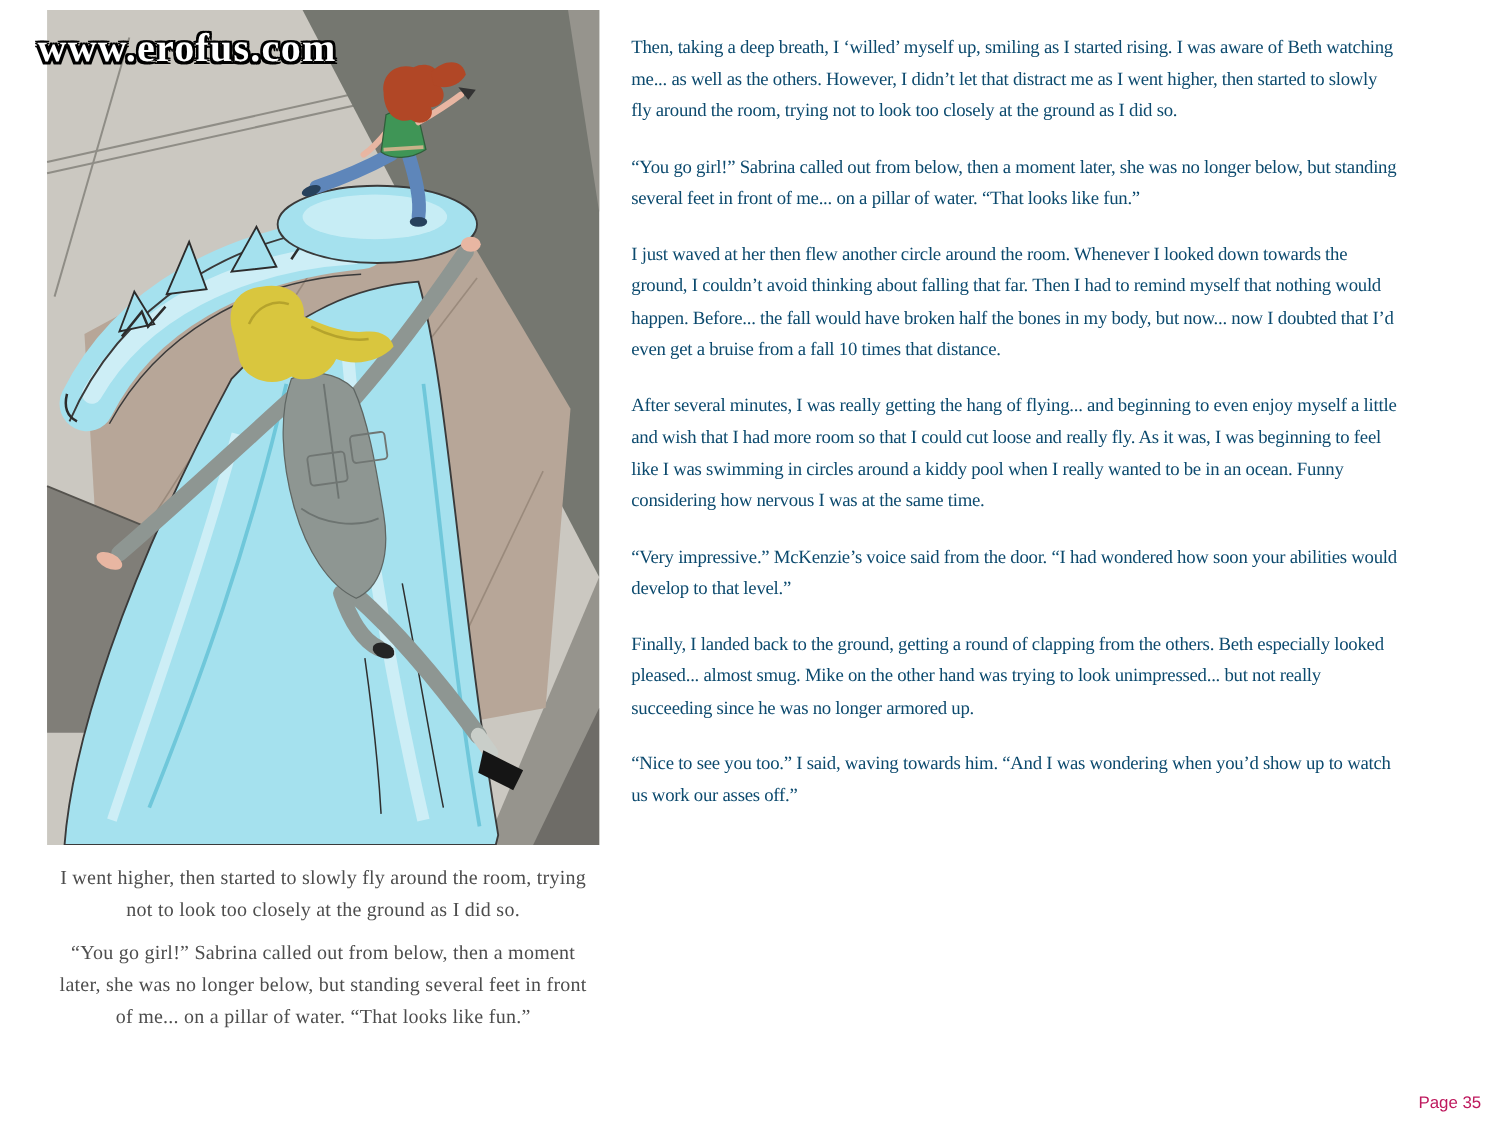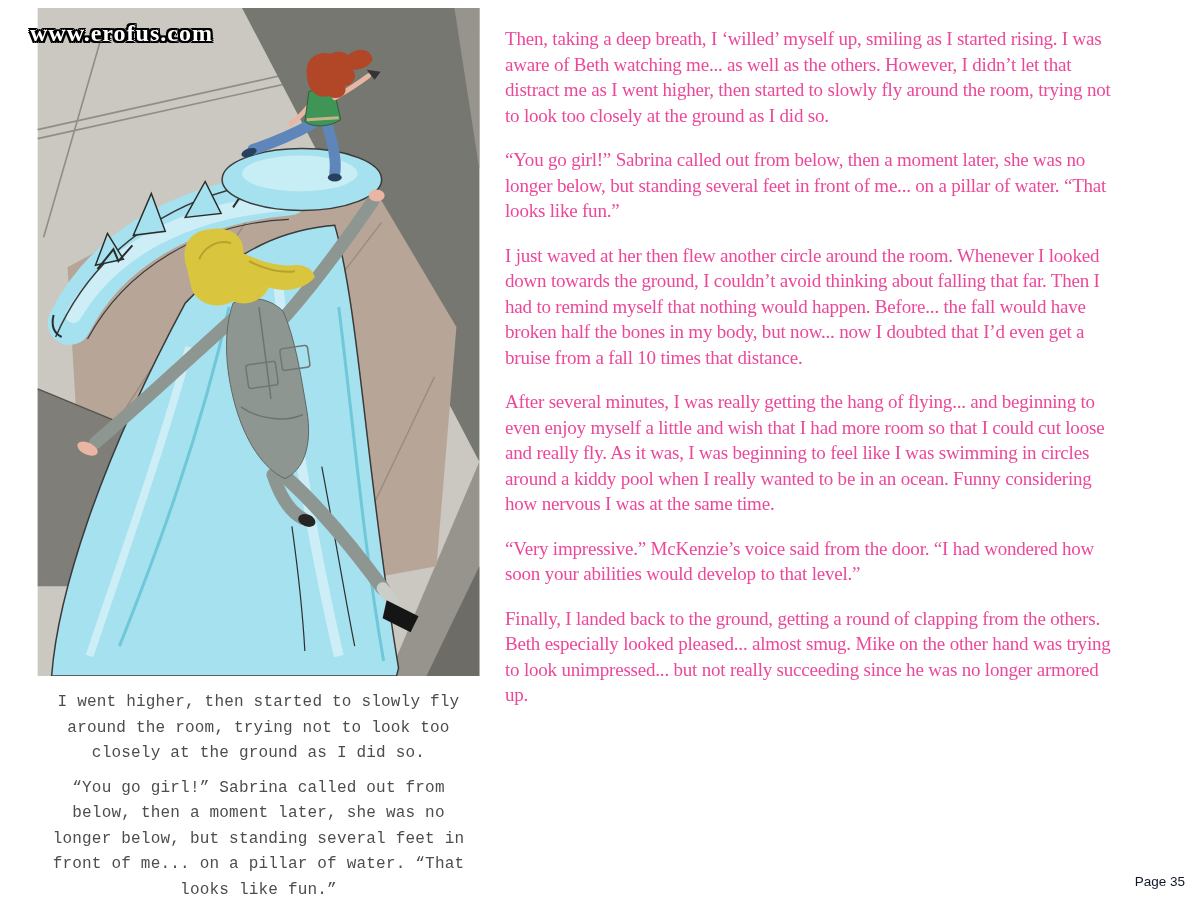--- a/index.html
+++ b/index.html
@@ -3,43 +3,43 @@
 <meta charset="utf-8">
 <style>
   html,body{margin:0;padding:0;}
   body{
     width:1200px;height:900px;position:relative;overflow:hidden;
     background:#ffffff;font-family:"Liberation Serif", serif;
   }
   .watermark{
     position:absolute;left:30px;top:20px;z-index:30;
     font-family:"Liberation Serif", serif;font-weight:bold;
-    font-size:24px;letter-spacing:1px;color:#ffffff;
+    font-size:32px;letter-spacing:1px;color:#ffffff;
     text-shadow:-2px -2px 0 #000,2px -2px 0 #000,-2px 2px 0 #000,2px 2px 0 #000,
                  0 -2px 0 #000,0 2px 0 #000,-2px 0 0 #000,2px 0 0 #000;
   }
   .left-col{position:absolute;left:37px;top:8px;width:443px;}
   .panel{margin:0;width:443px;height:668px;line-height:0;}
   .panel svg{display:block;}
   .caption{
     width:436px;margin:14px auto 0 auto;text-align:center;
-    font-family:Liberation Mono, monospace;
+    font-family:Liberation Serif, serif;
     font-size:16px;line-height:25.5px;letter-spacing:0.2px;
     color:#4d4d4d;
   }
   .caption + .caption{margin-top:9px;}
   .story{
     position:absolute;left:505px;top:26px;width:614px;
-    color:#ec4899;font-size:19px;line-height:25.5px;letter-spacing:-0.2px;
+    color:#0c4a6e;font-size:15px;line-height:25.5px;letter-spacing:-0.2px;
   }
   .story p{margin:0 0 19px 0;}
   .pagenum{
     position:absolute;right:15px;bottom:11px;
     font-family:"Liberation Sans", sans-serif;
-    font-size:13.5px;color:#0f172a;
+    font-size:13.5px;color:#be185d;
   }
 </style>
 </head>
 <body>
 
 <div class="watermark">www.erofus.com</div>
 
 <div class="left-col">
   <figure class="panel">
     <svg viewBox="0 0 443 670" width="443" height="668" xmlns="http://www.w3.org/2000/svg">
@@ -137,15 +137,16 @@
   <div class="caption">“You go girl!” Sabrina called out from below, then a moment later, she was no longer below, but standing several feet in front of me... on a pillar of water. “That looks like fun.”</div>
 </div>
 
 <section class="story">
   <p>Then, taking a deep breath, I ‘willed’ myself up, smiling as I started rising. I was aware of Beth watching me... as well as the others. However, I didn’t let that distract me as I went higher, then started to slowly fly around the room, trying not to look too closely at the ground as I did so.</p>
   <p>“You go girl!” Sabrina called out from below, then a moment later, she was no longer below, but standing several feet in front of me... on a pillar of water. “That looks like fun.”</p>
   <p>I just waved at her then flew another circle around the room. Whenever I looked down towards the ground, I couldn’t avoid thinking about falling that far. Then I had to remind myself that nothing would happen. Before... the fall would have broken half the bones in my body, but now... now I doubted that I’d even get a bruise from a fall 10 times that distance.</p>
   <p>After several minutes, I was really getting the hang of flying... and beginning to even enjoy myself a little and wish that I had more room so that I could cut loose and really fly. As it was, I was beginning to feel like I was swimming in circles around a kiddy pool when I really wanted to be in an ocean. Funny considering how nervous I was at the same time.</p>
   <p>“Very impressive.” McKenzie’s voice said from the door. “I had wondered how soon your abilities would develop to that level.”</p>
   <p>Finally, I landed back to the ground, getting a round of clapping from the others. Beth especially looked pleased... almost smug. Mike on the other hand was trying to look unimpressed... but not really succeeding since he was no longer armored up.</p>
+  <p>“Nice to see you too.” I said, waving towards him. “And I was wondering when you’d show up to watch us work our asses off.”</p>
 </section>
 
 <div class="pagenum">Page 35</div>
 
 </body></html>

